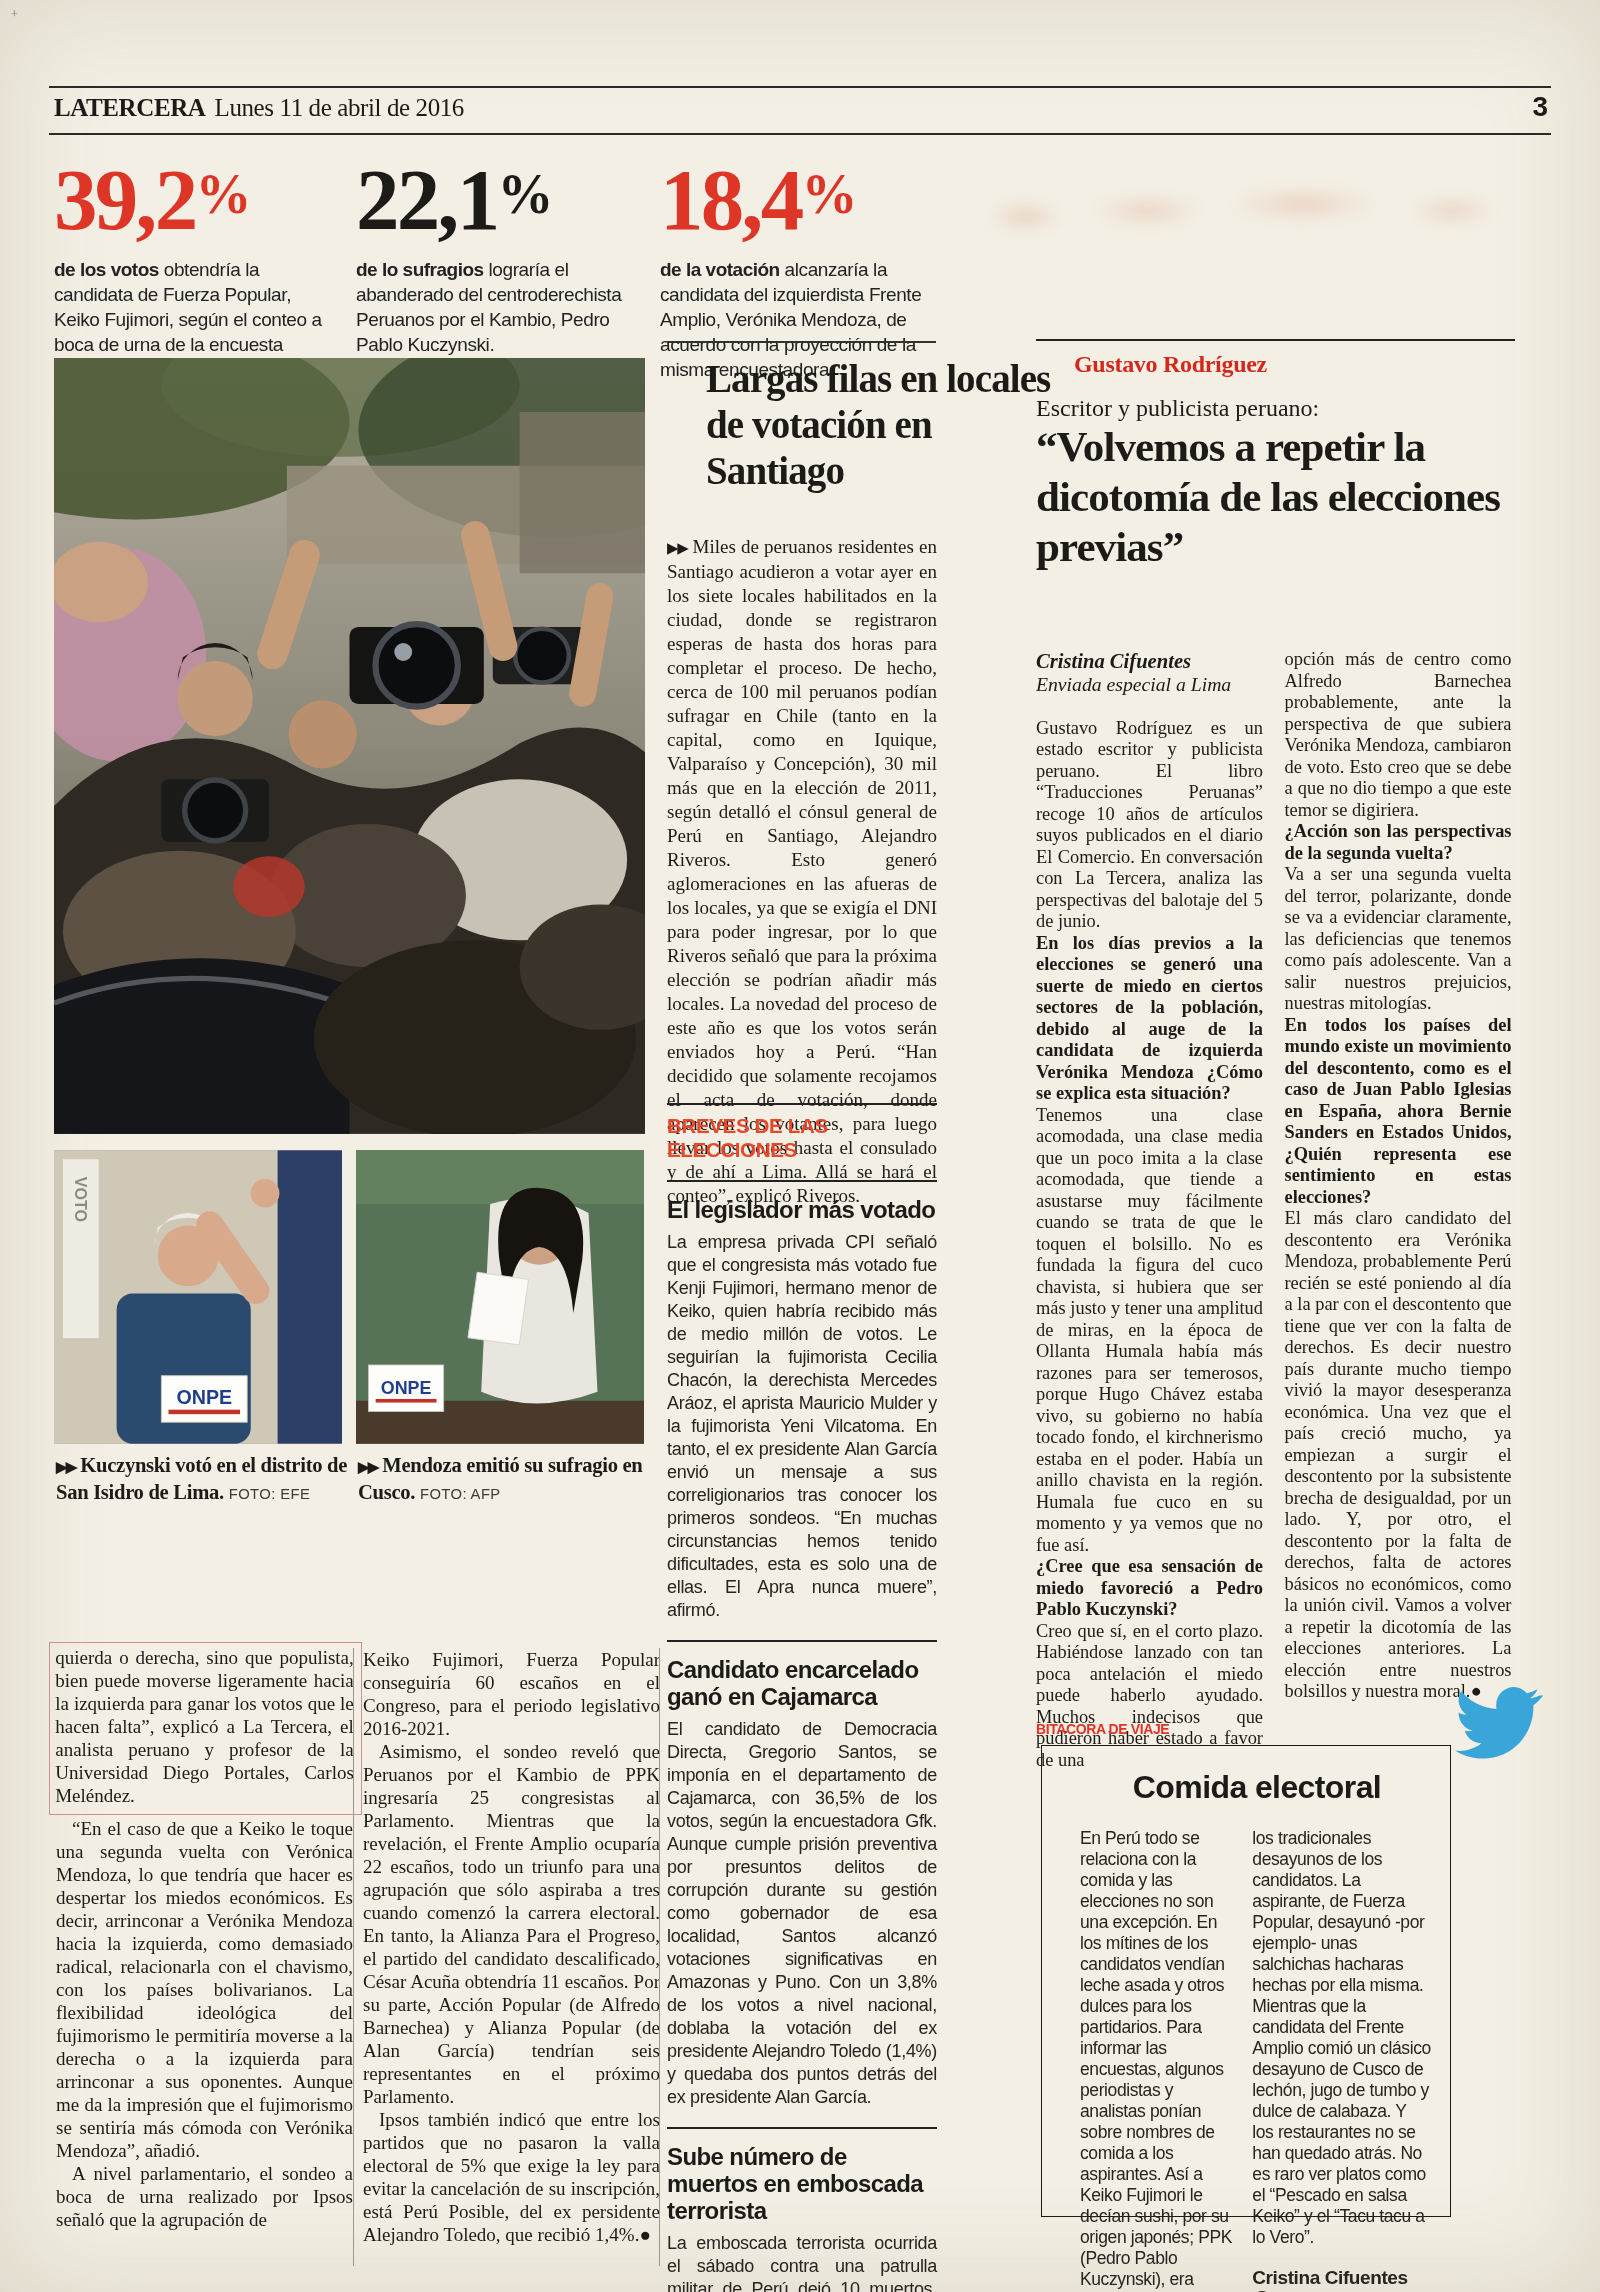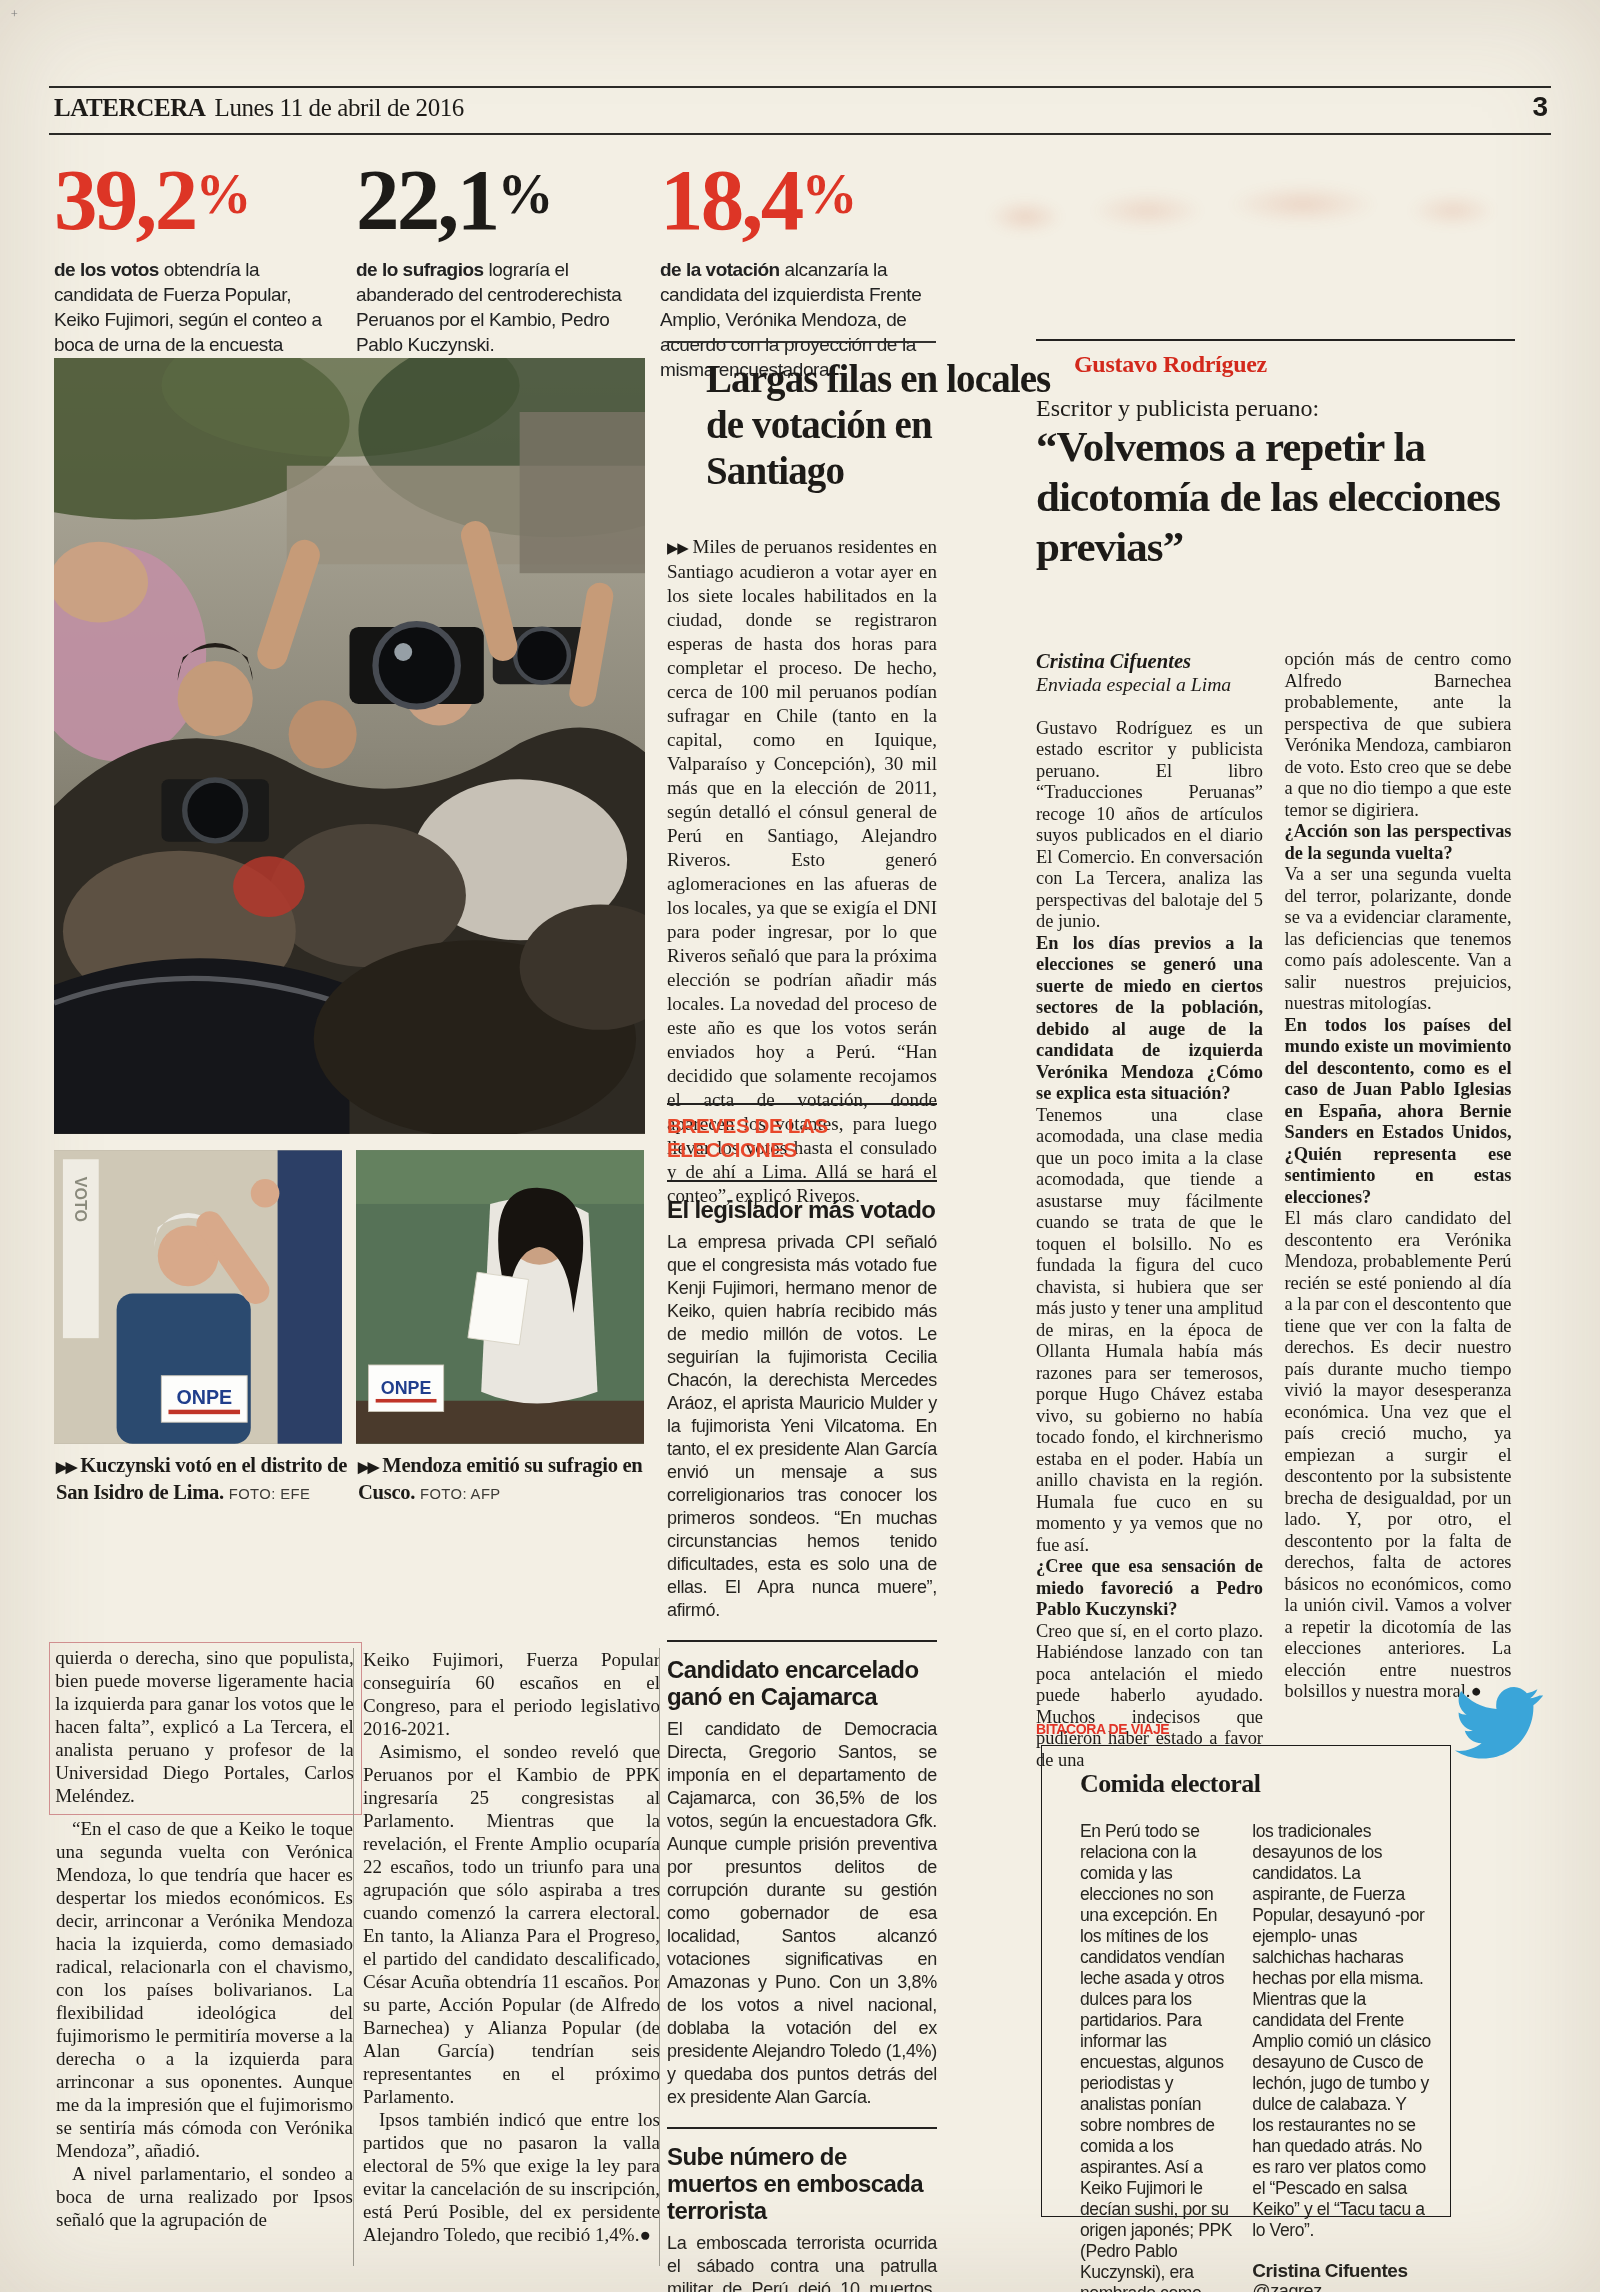--- a/index.html
+++ b/index.html
@@ -83,22 +83,22 @@
   .byline{font-weight:bold;font-style:italic;font-size:20.6px;line-height:24px;text-align:left;}
   .byline-role{font-style:italic;font-size:19.7px;line-height:23px;margin-bottom:21.5px;text-align:left;}
   .int-col .q{font-weight:bold;}
 
   
   .bitacora-label{position:absolute;left:1036px;top:1721px;font-family:"Liberation Sans",sans-serif;
                   font-weight:bold;font-size:14px;color:#e03427;letter-spacing:-0.4px;}
   .bird{position:absolute;left:1453px;top:1687px;width:90px;height:73px;}
   .bita-box{position:absolute;left:1041px;top:1745px;width:410px;height:472px;
             border:1.8px solid #1c1b19;box-sizing:border-box;padding:23px 16px 12.5px 38px;}
-  .bita-title{font-family:Liberation Serif, serif;font-weight:bold;font-size:26px;
-              letter-spacing:-0.6px;}
+  .bita-title{font-family:Liberation Sans, sans-serif;font-weight:bold;font-size:32px;
+              letter-spacing:-0.6px;text-align:center;}
   .bita-cols{display:flex;gap:14.3px;margin-top:21.5px;font-family:"Liberation Sans",sans-serif;
              font-size:17.5px;line-height:21px;letter-spacing:-0.4px;color:#26241f;}
   .bita-a{width:158px;} .bita-b{width:179px;}
   .bita-sign{margin-top:19.7px;font-weight:bold;font-size:19px;}
   .bita-handle{font-size:18px;}
 
   
   .an-col{position:absolute;top:1648px;width:297px;font-size:19px;line-height:23px;
           text-align:justify;}
   .an1{left:56px;} .an2{left:363px;}

